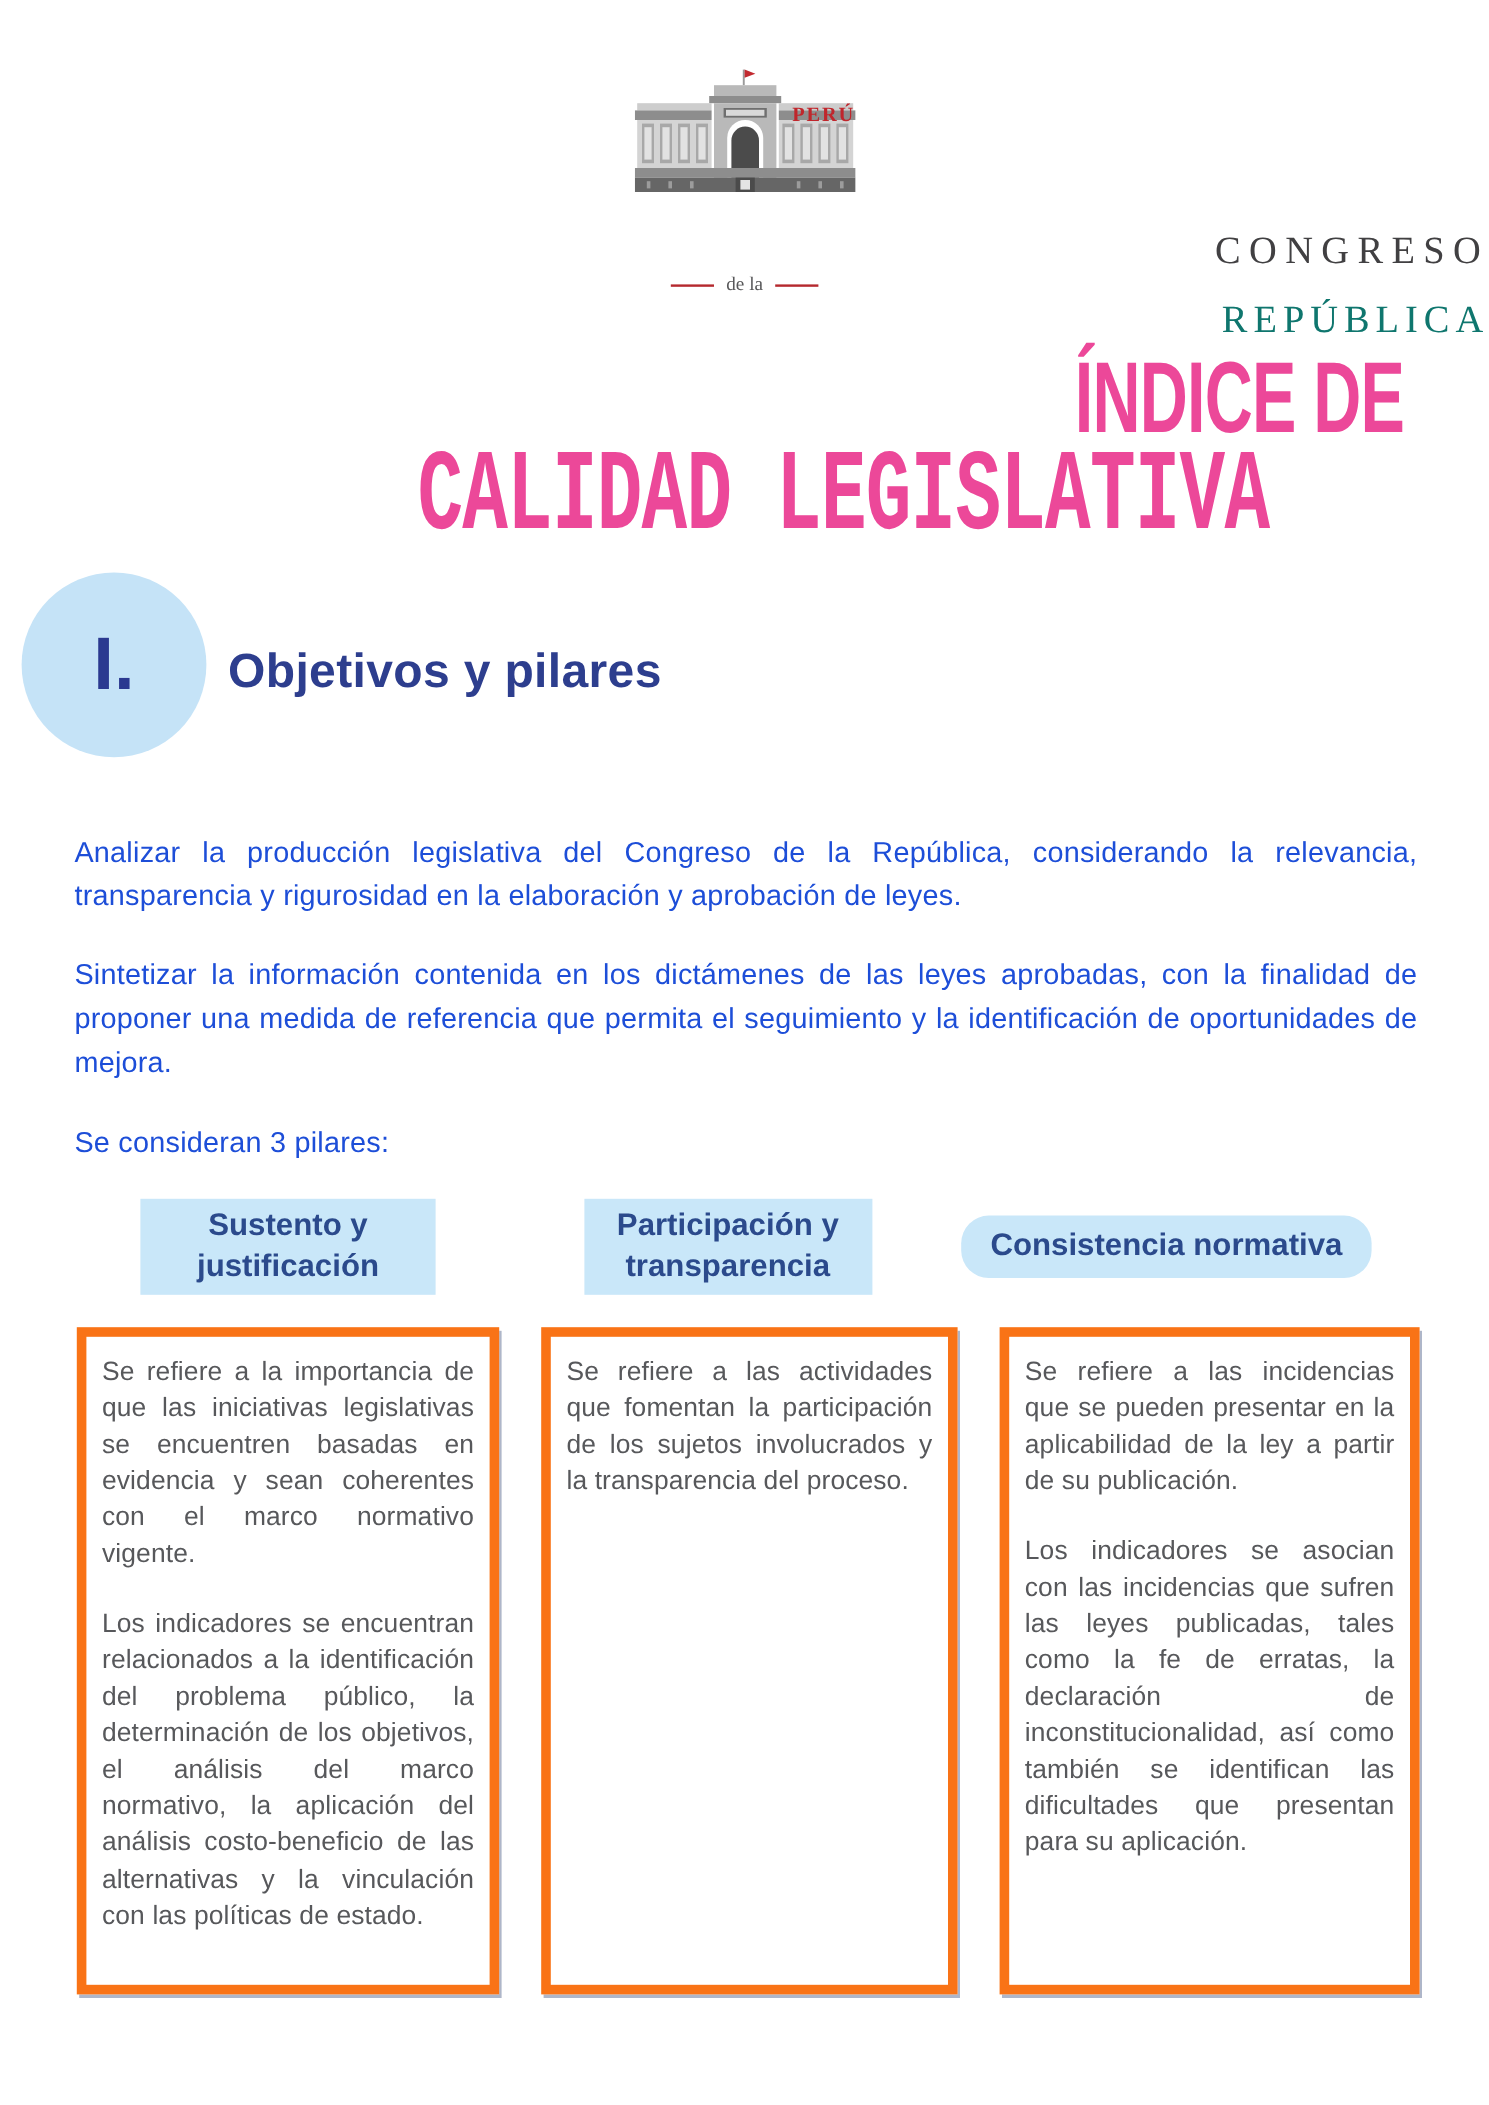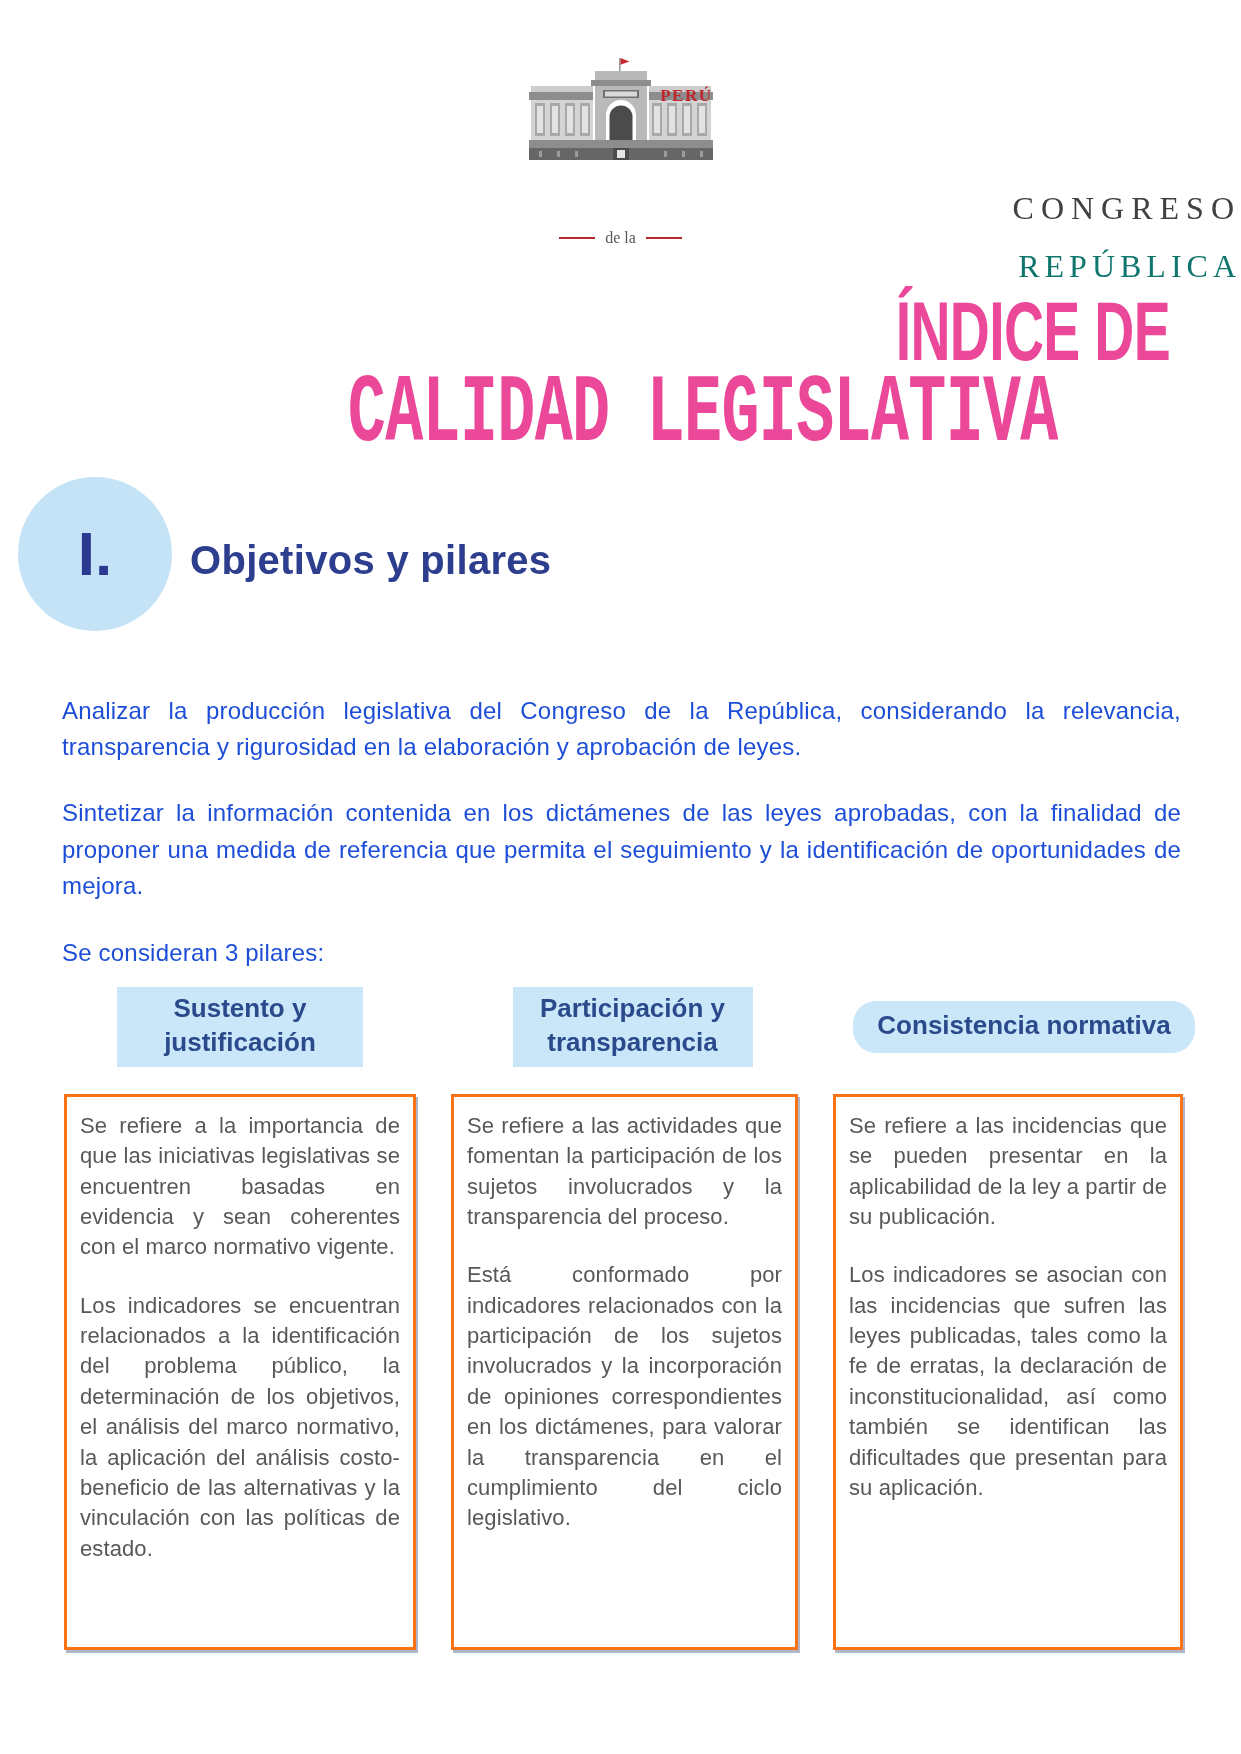--- a/index.html
+++ b/index.html
@@ -68,40 +68,40 @@
   .lead {
     margin:0 60px 0 62px;
     color:#1d4ed8; font-size:24px; line-height:1.52;
     letter-spacing:0.2px; text-align:justify;
   }
   .lead.first { margin-top:62px; }
   .lead + .lead { margin-top:30px; }
 
   
   .pillar-headers {
-    display:grid; grid-template-columns:352px 347px 350px; column-gap:43px;
-    margin:16px 0 0 64px;
+    display:grid; grid-template-columns:352px 347px 350px; column-gap:17px;
+    margin:28px 0 0 64px;
     align-items:center; justify-items:center;
   }
   .ph {
     background:#c9e7f9; color:#2b4a8c;
     font-weight:bold; font-size:26px; line-height:1.3; text-align:center;
   }
   .ph-1 { width:246px; padding:5px 4px 7px; }
   .ph-2 { width:240px; padding:5px 4px 7px; }
   .ph-3 { width:342px; padding:8px 4px 10px;border-radius:23px; }
 
   
   .pillar-boxes {
     display:grid; grid-template-columns:352px 347px 350px; column-gap:35px;
     margin:27px 0 0 64px;
   }
   .pbox {
     height:556px;
-    border:3px solid #f97316;
+    border:8px solid #f97316;
     background:#ffffff;
     padding:14px 13px;
     box-shadow:2px 3px 0 0 #aeb6c9;
     overflow:hidden;
   }
   .pbox p {
     color:#57585b; font-size:22px; line-height:1.38;
     letter-spacing:0.1px; text-align:justify;
   }
   .pbox p + p { margin-top:28px; }
@@ -200,21 +200,20 @@
     <div class="ph ph-3">Consistencia normativa</div>
   </div>
 
   <div class="pillar-boxes">
     <div class="pbox">
       <p>Se refiere a la importancia de que las iniciativas legislativas se encuentren basadas en evidencia y sean coherentes con el marco normativo vigente.</p>
       <p>Los indicadores se encuentran relacionados a la identificación del problema público, la determinación de los objetivos, el análisis del marco normativo, la aplicación del análisis costo-beneficio de las alternativas y la vinculación con las políticas de estado.</p>
     </div>
     <div class="pbox">
       <p>Se refiere a las actividades que fomentan la participación de los sujetos involucrados y la transparencia del proceso.</p>
-      <p>Está conformado por indicadores relacionados con la participación de los sujetos involucrados y la incorporación de opiniones correspondientes en los dictámenes, para valorar la transparencia en el cumplimiento del ciclo legislativo.</p>
     </div>
     <div class="pbox">
       <p>Se refiere a las incidencias que se pueden presentar en la aplicabilidad de la ley a partir de su publicación.</p>
       <p>Los indicadores se asocian con las incidencias que sufren las leyes publicadas, tales como la fe de erratas, la declaración de inconstitucionalidad, así como también se identifican las dificultades que presentan para su aplicación.</p>
     </div>
   </div>
 
 </div>
 
 </body></html>

